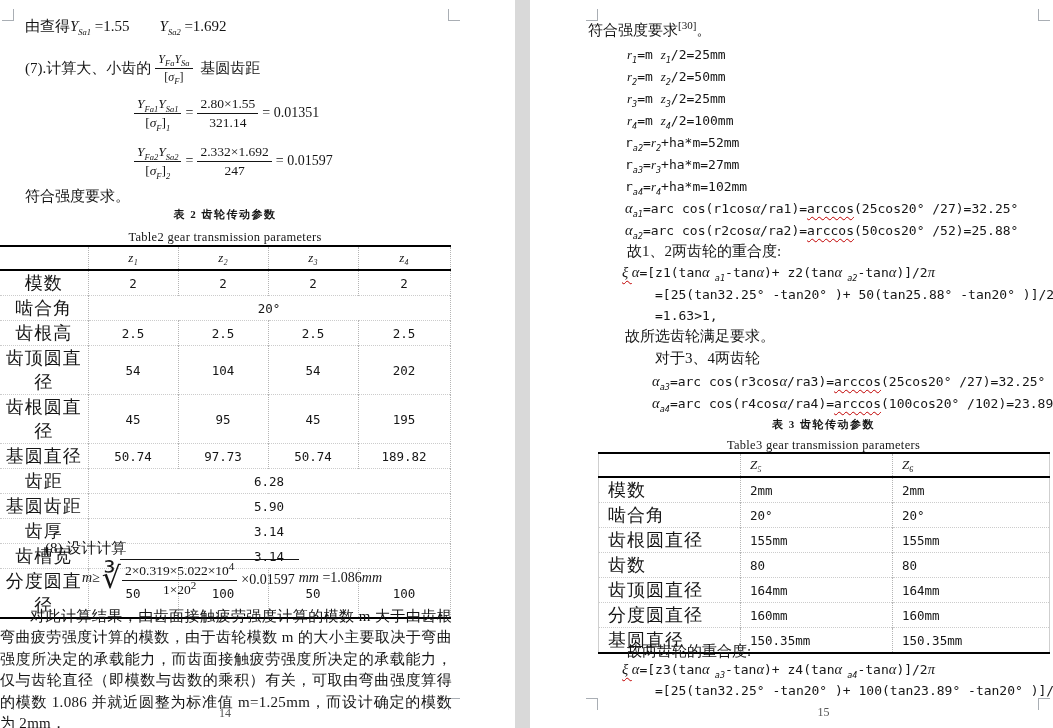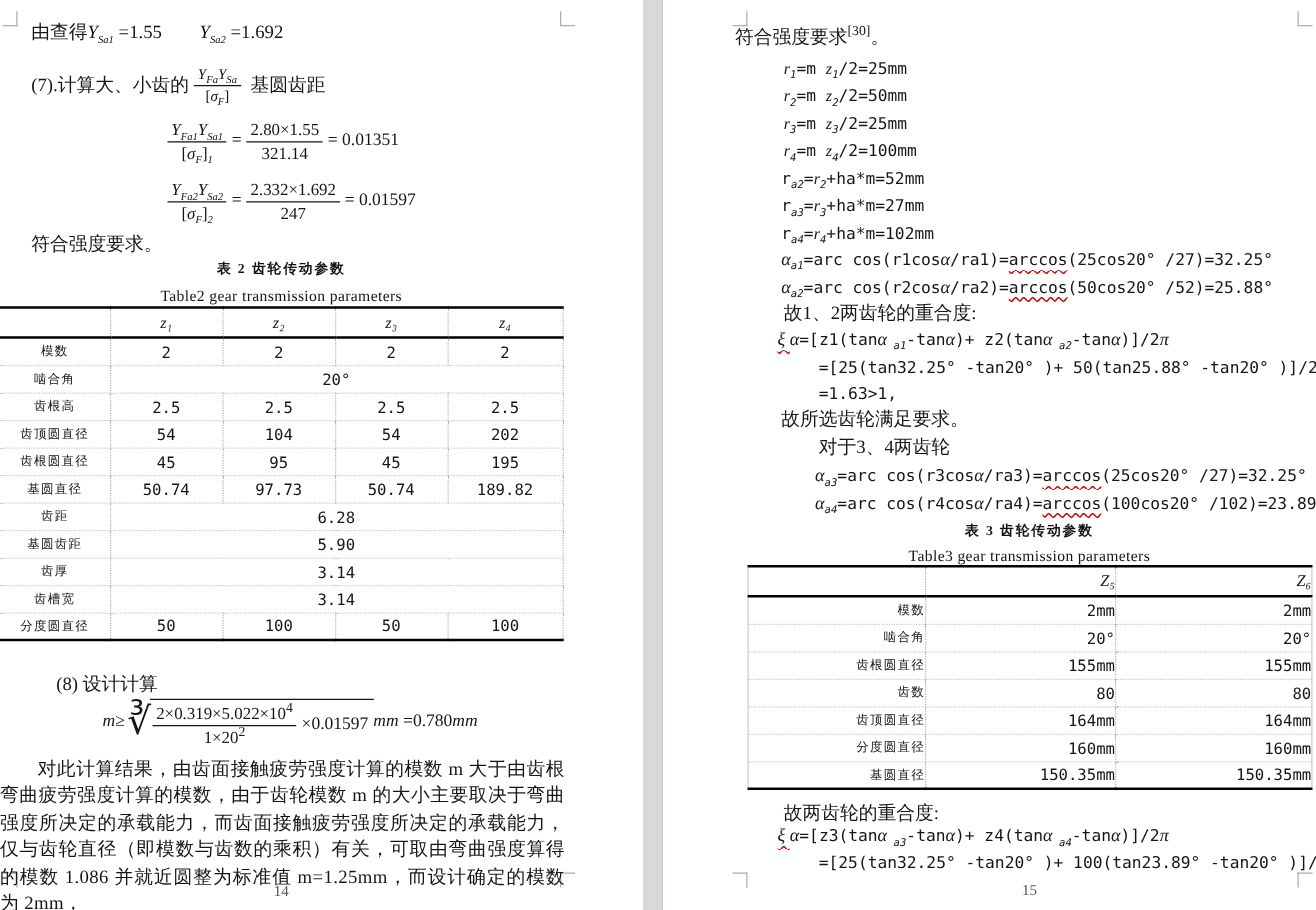--- a/index.html
+++ b/index.html
@@ -31,23 +31,23 @@
   .cap-en{font-size:12.5px;text-align:center;letter-spacing:0.3px;}
   table{border-collapse:collapse;table-layout:fixed;}
   .t2{width:450px;border-top:2px solid #000;border-bottom:2px solid #000;}
   .t2 th{border-bottom:2px solid #000;}
   .t2 td,.t2 th{border-left:1px dotted #b5b5b5;border-right:1px dotted #b5b5b5;border-top:1px dotted #cccccc;
     font-weight:normal;text-align:center;overflow:hidden;padding:0;}
   .t2 td:first-child,.t2 th:first-child{border-left:none;}
   .t3{width:451px;border-top:2px solid #000;border-bottom:2px solid #000;border-left:1px solid #cfcfcf;border-right:1px solid #cfcfcf;}
   .t3 th{border-bottom:2px solid #000;}
   .t3 td,.t3 th{border-left:1px dotted #b5b5b5;border-right:1px dotted #b5b5b5;border-top:1px dotted #cccccc;
-    font-weight:normal;text-align:right;padding:0 0 0 9px;overflow:hidden;}
+    font-weight:normal;text-align:left;padding:0 0 0 9px;overflow:hidden;}
   .hdr{font-style:italic;font-size:13px;}
-  .lbl{font-size:10px;letter-spacing:1px;}
+  .lbl{font-size:18px;letter-spacing:1px;}
   .numv{font-family:"DejaVu Sans Mono","Liberation Mono",monospace;font-size:12.5px;letter-spacing:0;}
   .para{position:absolute;font-size:15px;line-height:21.4px;text-align:justify;text-indent:2em;letter-spacing:0.3px;}
   .pageno{position:absolute;font-size:12px;color:#555;text-align:center;font-family:"Liberation Serif",serif;}
   .mark{position:absolute;width:11px;height:11px;border:0 solid #a9aeb4;}
   .mark.tl{border-right-width:1px;border-bottom-width:1px;}
   .mark.tr{border-left-width:1px;border-bottom-width:1px;}
   .mark.bl{border-right-width:1px;border-top-width:1px;}
   .mark.br{border-left-width:1px;border-top-width:1px;}
 </style>
 </head>
@@ -174,21 +174,21 @@
 
     <div class="ln cn" style="left:45px;top:540px">(8) 设计计算</div>
 
     <div class="fx" style="left:82px;top:556px;height:44px;font-size:14px">
       <span><span class="seg-v">m</span><span class="seg-t">≥</span></span>
       <span class="root">∛</span>
       <span class="radicand">
         <span class="frac" style="margin-left:0"><span class="top"><span class="seg-t">2×0.319×5.022×10</span><sup class="seg-p">4</sup></span><span class="bot"><span class="seg-t">1×20</span><sup class="seg-p">2</sup></span></span>
         <span><span class="seg-t">×0.01597</span></span>
       </span>
-      <span><span class="seg-v">mm</span><span class="seg-t"> =0.780</span><span class="seg-v">mm</span></span>
+      <span><span class="seg-v">mm</span><span class="seg-t"> =1.086</span><span class="seg-v">mm</span></span>
     </div>
 
     <div class="para" style="left:0;top:606px;width:452px">对此计算结果，由齿面接触疲劳强度计算的模数 m 大于由齿根弯曲疲劳强度计算的模数，由于齿轮模数 m 的大小主要取决于弯曲强度所决定的承载能力，而齿面接触疲劳强度所决定的承载能力，仅与齿轮直径（即模数与齿数的乘积）有关，可取由弯曲强度算得的模数 1.086 并就近圆整为标准值 m=1.25mm，而设计确定的模数为 2mm，</div>
 
     <div class="pageno" style="left:0;top:706px;width:450px">14</div>
   </div>
 
   <div id="divider"></div>
 
   <div class="page" id="page-right">

